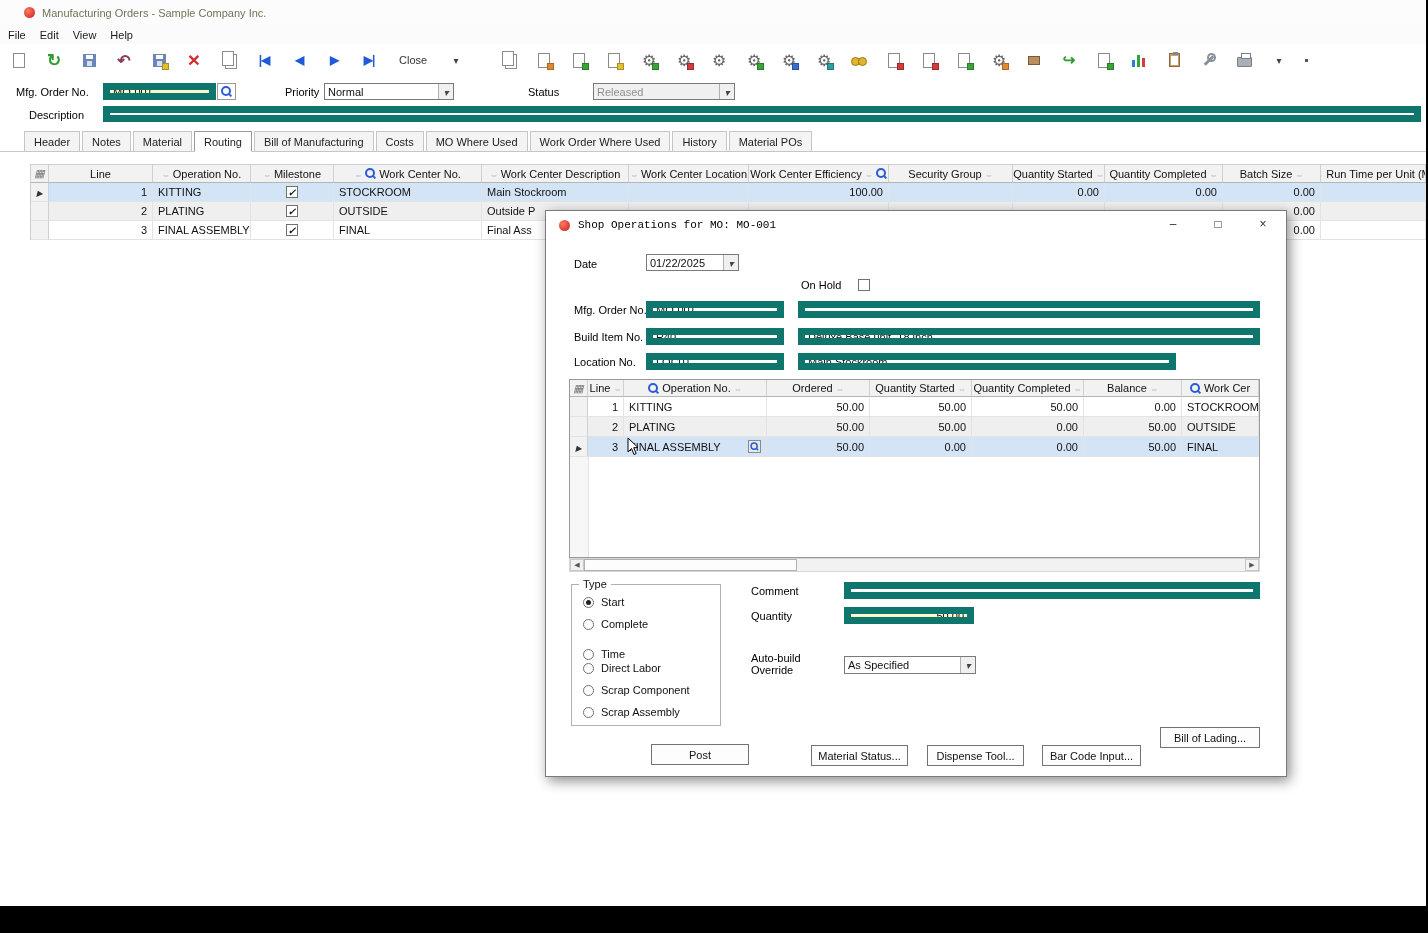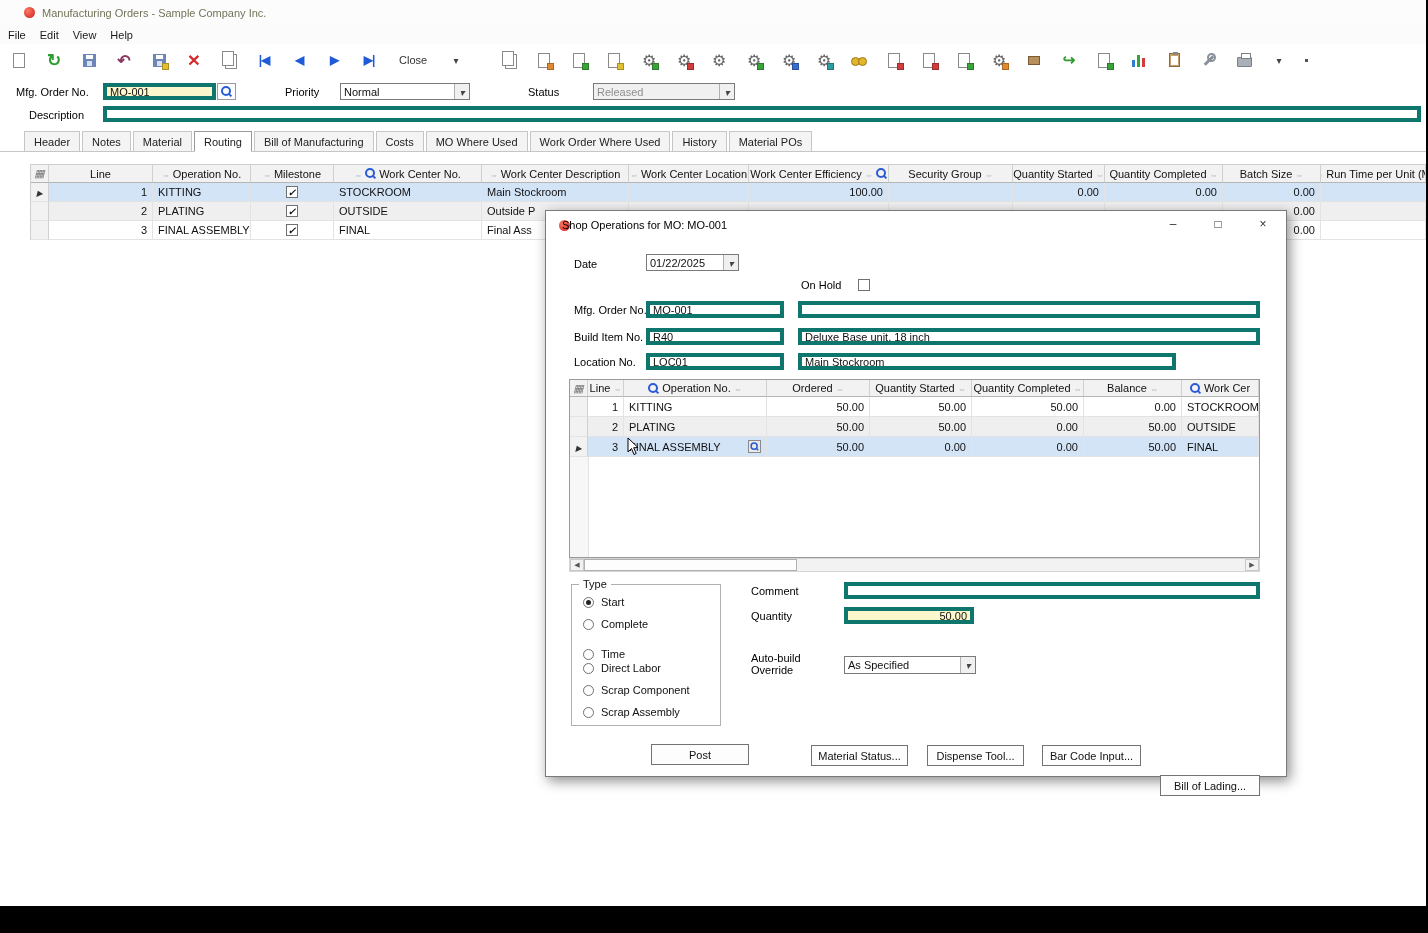--- a/index.html
+++ b/index.html
@@ -60,21 +60,21 @@
   .i-gear::before { content:"⚙"; font-size:16px; color:#666; }
   .i-caret::before { content:"▾"; font-size:10px; color:#444; }
   .i-move::before { content:"↪"; color:#2e9c2e; font-size:15px; font-weight:bold; }
   .i-sort::before { content:"⇔"; color:#93a5bd; font-size:8px; }
   .i-table::before { content:"▦"; color:#777; font-size:11px; }
   .i-check::before { content:"✓"; color:#111; font-size:10px; font-weight:bold; }
   .i-ptr::before { content:"▶"; color:#333; font-size:8px; }
 
   
   .lbl { position:absolute; color:#000; }
-  .tbx { position:absolute; border:4px solid #0f766e; background:#fff; display:flex; align-items:center; padding:0 3px; white-space:nowrap; overflow:hidden; }
+  .tbx { position:absolute; border:7px solid #0f766e; background:#fff; display:flex; align-items:center; padding:0 3px; white-space:nowrap; overflow:hidden; }
   .tbx.yellow { background:#fcf6cd; }
   .tbx.n { justify-content:flex-end; }
   .combo { position:absolute; border:1px solid #7a7a7a; background:#fff; display:flex; align-items:center; padding-left:3px; padding-right:16px; white-space:nowrap; overflow:hidden; }
   .combo .dd { position:absolute; right:0; top:0; bottom:0; width:15px; background:#f0f0f0; border-left:1px solid #b0b0b0; display:flex; align-items:center; justify-content:center; }
   .combo.disabled { background:#f0f0f0; color:#8f8f8f; }
   .sbtn { position:absolute; width:19px; height:17px; border:1px solid #9a9a9a; background:#fdfdfd; display:flex; align-items:center; justify-content:center; }
 
   
   .tabstrip { position:absolute; left:24px; top:131px; display:flex; height:21px; z-index:2; }
   .tab { padding:4px 9px 3px 9px; border:1px solid #c6c6c6; background:#f4f4f4; margin-right:2px; color:#222; }
@@ -94,21 +94,21 @@
   .altrow .c { background:#efefef; }
 
   .cbx { width:12px; height:12px; border:1px solid #707070; background:#fff; display:flex; align-items:center; justify-content:center; }
   .cellbtn { width:13px; height:13px; border:1px solid #8a8a8a; background:#e8e8e8; display:flex; align-items:center; justify-content:center; margin-left:auto; }
   .cellbtn .mag { transform:scale(.75); }
 
   
   .dialog { position:absolute; left:545px; top:210px; width:742px; height:567px; background:#fff; border:1px solid #7a7a7a; box-shadow:3px 4px 12px rgba(0,0,0,.45); z-index:50; }
   .dlg-title { position:absolute; left:0; top:0; width:100%; height:28px; background:#fff; }
   .dlg-title .appico { left:13px; top:9px; }
-  .dlg-text { position:absolute; left:16px; top:8px; color:#000; }
+  .dlg-text { position:absolute; left:32px; top:8px; color:#000;font-family:Liberation Mono, monospace; }
   .wbtn { position:absolute; top:4px; width:30px; height:18px; display:flex; align-items:center; justify-content:center; color:#333; font-size:12px; }
 
   .dg { position:absolute; left:23px; top:168px; width:691px; height:179px; border:1px solid #9a9a9a; background:#fff; overflow:hidden; }
   .dg .row { grid-template-columns:18px 36px 143px 103px 102px 112px 98px minmax(0,1fr); }
   .dg .c { height:20px; }
   .dg .h .c { height:17px; }
   .dg-empty { position:absolute; left:0; top:77px; right:0; bottom:0; background:#fff; }
   .dg-empty::before { content:""; position:absolute; left:0; top:0; bottom:0; width:18px; background:#f7f7f7; border-right:1px solid #e3e3e3; }
 
   .hscroll { position:absolute; left:23px; top:347px; width:691px; height:14px; background:#f2f2f2; border:1px solid #d5d5d5; }
@@ -239,21 +239,21 @@
     <span class="tbi i-caret"></span>
     <span class="tbdot"></span>
   </div>
 
   <div class="lbl" style="left:16px;top:86px;">Mfg. Order No.</div>
   <div class="tbx yellow" style="left:103px;top:83px;width:113px;height:17px;">MO-001</div>
   <div class="sbtn" style="left:217px;top:83px;">
       <span class="mag"></span>
     </div>
   <div class="lbl" style="left:285px;top:86px;">Priority</div>
-  <div class="combo" style="left:340px;top:83px;width:130px;height:17px;">
+  <div class="combo" style="left:324px;top:83px;width:130px;height:17px;">
     <span>Normal</span>
     <span class="dd">
         <i class="i-caret"></i>
       </span>
   </div>
   <div class="lbl" style="left:528px;top:86px;">Status</div>
   <div class="combo disabled" style="left:593px;top:83px;width:142px;height:17px;">
     <span>Released</span>
     <span class="dd">
         <i class="i-caret"></i>
@@ -545,20 +545,20 @@
     <span>As Specified</span>
     <span class="dd">
         <i class="i-caret"></i>
       </span>
   </div>
 
   <div class="btn" style="left:105px;top:533px;width:98px;">Post</div>
   <div class="btn" style="left:265px;top:534px;width:97px;">Material Status...</div>
   <div class="btn" style="left:381px;top:534px;width:97px;">Dispense Tool...</div>
   <div class="btn" style="left:496px;top:534px;width:99px;">Bar Code Input...</div>
-  <div class="btn" style="left:614px;top:564px;width:100px;">Bill of Lading...</div>
+  <div class="btn" style="left:614px;top:516px;width:100px;">Bill of Lading...</div>
 </div>
 
 <div class="cursor">
   <svg width="12" height="19" viewBox="0 0 12 19">
       <path d="M1 1 L1 15 L4.5 11.5 L7 17.5 L9.2 16.5 L6.7 10.8 L11 10.5 Z" fill="#fff" stroke="#000" stroke-width="1"></path>
     </svg>
 </div>
 
 </body></html>

